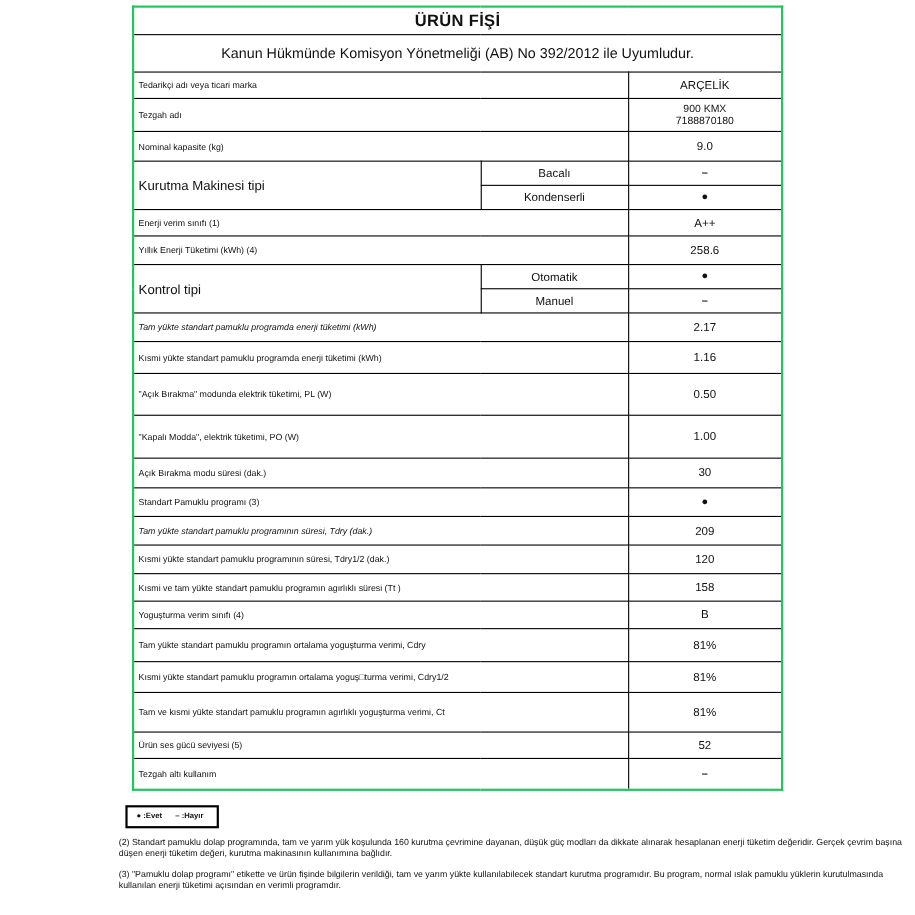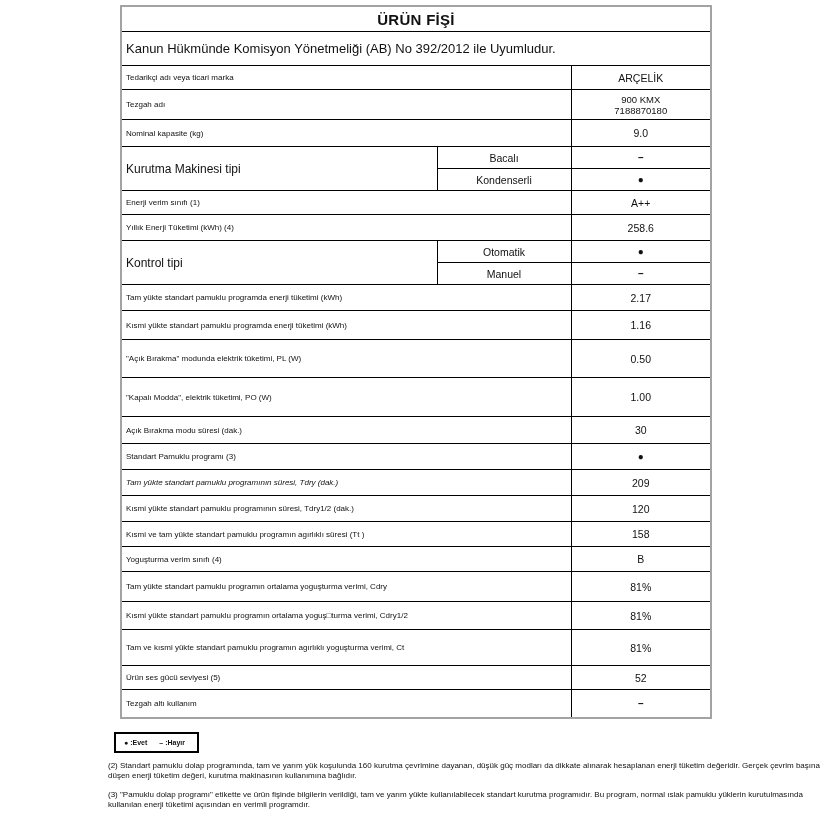--- a/index.html
+++ b/index.html
@@ -6,33 +6,33 @@
   body{
     width:832px;height:832px;background:#ffffff;color:#111;
     font-family:"Liberation Sans", sans-serif;
     -webkit-font-smoothing:antialiased;
   }
   .page{position:relative;width:832px;height:832px;overflow:hidden;}
 
   table.fiche{
     border-collapse:collapse;table-layout:fixed;
     margin:5px 15px 0 120px;width:590px;
-    border:2px solid #a3a3a3;
+    border:2px solid #22c55e;
   }
   table.fiche td{
     border:1px solid #000;
     padding:1px 4px;
     vertical-align:middle;
     overflow:hidden;
   }
   td.title-cell{
     text-align:center;font-weight:bold;font-size:15px;height:22px;
     letter-spacing:.3px;
   }
-  td.subtitle-cell{text-align:left;font-size:13px;height:31px;}
+  td.subtitle-cell{text-align:center;font-size:13px;height:31px;}
   td.label-cell{font-size:8px;line-height:9px;}
   td.group-cell{font-size:12px;}
   td.sub-cell{text-align:center;font-size:10.5px;}
   td.value-cell{text-align:center;font-size:10.5px;}
   td.value-cell.sym{font-weight:bold;font-size:10px;}
   td.value-cell.multi{font-size:9.5px;line-height:11px;white-space:pre-line;}
 
   .legend{
     margin:13px 0 0 114px;
     display:inline-block;
@@ -106,21 +106,21 @@
         <tr>
           <td rowspan="2" class="group-cell">Kontrol tipi</td>
           <td class="sub-cell" style="height: 19px;">Otomatik</td>
           <td class="value-cell sym">●</td>
         </tr>
         <tr>
           <td class="sub-cell" style="height: 19px;">Manuel</td>
           <td class="value-cell sym">–</td>
         </tr>
         <tr>
-          <td colspan="2" class="label-cell" style="height: 23px;">Tam yükte standart pamuklu programda enerji tüketimi (kWh)</td>
+          <td colspan="2" class="label-cell" style="height: 23px; font-style: italic;">Tam yükte standart pamuklu programda enerji tüketimi (kWh)</td>
           <td class="value-cell">2.17</td>
         </tr>
         <tr>
           <td colspan="2" class="label-cell" style="height: 26px;">Kısmi yükte standart pamuklu programda enerji tüketimi (kWh)</td>
           <td class="value-cell">1.16</td>
         </tr>
         <tr>
           <td colspan="2" class="label-cell" style="height: 35px;">"Açık Bırakma" modunda elektrik tüketimi, PL (W)</td>
           <td class="value-cell">0.50</td>
         </tr>

